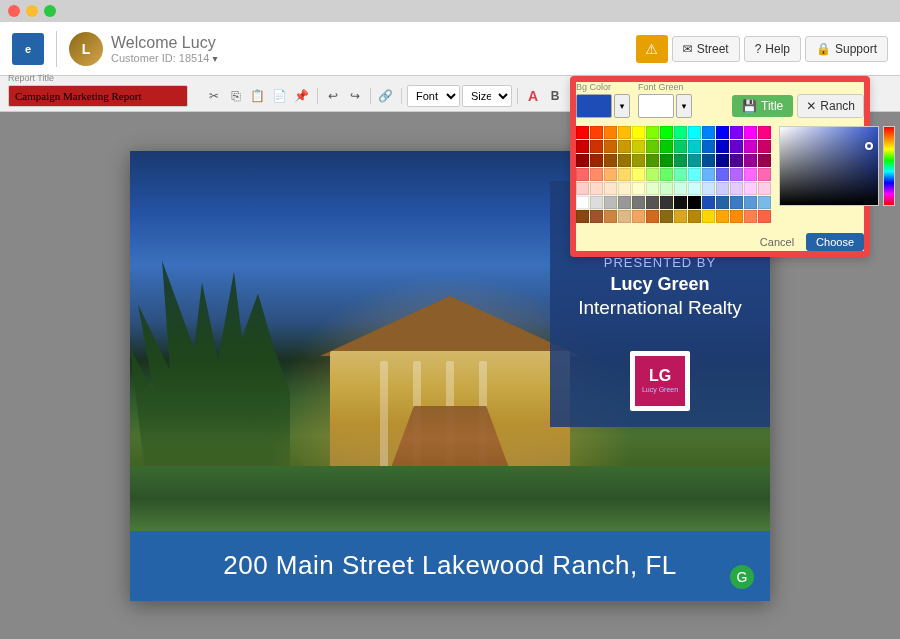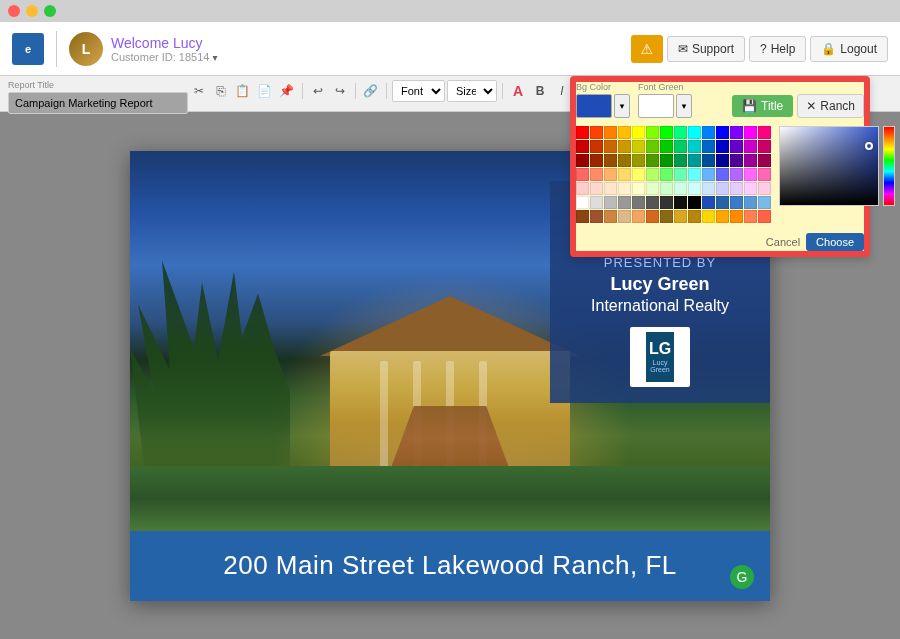--- a/index.html
+++ b/index.html
@@ -77,21 +77,21 @@
       background: linear-gradient(135deg, #8B6914, #D4A44C);
       overflow: hidden;
       display: flex;
       align-items: center;
       justify-content: center;
       color: #fff;
       font-size: 14px;
       font-weight: bold;
     }
     .user-text { font-size: 12px; color: #333; }
-    .user-text .welcome { font-size: 14px; color: #8b5cf6; }
+    .user-text .welcome { font-size: 16px; color: #737373; }
     .user-text .customer { font-size: 11px; color: #999; }
     .customer-dropdown {
       font-size: 10px; color: #666; cursor: pointer;
     }
 
     .header-right {
       margin-left: auto;
       display: flex;
       align-items: center;
       gap: 4px;
@@ -120,41 +120,42 @@
       font-size: 14px;
       cursor: pointer;
     }
 
     
     .toolbar {
       background: #f0f0f0;
       border-bottom: 1px solid #ccc;
       padding: 4px 8px;
       display: flex;
-      align-items: flex-start;
-      gap: 1px;
+      align-items: flex-end;
+      gap: 16px;
       height: 36px;
     }
     .toolbar-section {
       display: flex;
       flex-direction: column;
     }
     .toolbar-label {
       font-size: 9px;
       color: #888;
       margin-bottom: 2px;
     }
     .toolbar-input {
       border: 1px solid #ccc;
       border-radius: 2px;
       padding: 2px 6px;
       font-size: 11px;
       width: 180px;
       height: 22px;
-      background: #a3a3a3;
+      background: #b91c1c;
+      font-family: Liberation Serif, serif;
     }
     .toolbar-tools {
       display: flex;
       flex-direction: column;
     }
     .toolbar-tools-label {
       font-size: 9px;
       color: #888;
       margin-bottom: 2px;
     }
@@ -281,21 +282,21 @@
       width: 12px; height: 80px;
       background: linear-gradient(to bottom,
         #ff0000, #ff8000, #ffff00, #00ff00, #00ffff, #0000ff, #ff00ff, #ff0000);
       border: 1px solid #ccc;
       cursor: pointer;
     }
 
     .picker-actions {
       display: flex;
       justify-content: flex-end;
-      gap: 6px;
+      gap: 12px;
       margin-top: 4px;
     }
     .cancel-btn {
       background: transparent;
       color: #666;
       border: none;
       font-size: 11px;
       cursor: pointer;
     }
     .choose-btn {
@@ -501,35 +502,35 @@
       color: #aac4ff;
       margin-bottom: 4px;
       letter-spacing: 1px;
     }
     .info-name {
       font-size: 18px;
       font-weight: bold;
       margin-bottom: 2px;
     }
     .info-company {
-      font-size: 16px;
-      margin-bottom: 12px;
+      font-size: 19px;
+      margin-bottom: 32px;
     }
     .logo-badge {
       width: 60px; height: 60px;
       background: white;
       margin: 0 auto;
       display: flex;
       align-items: center;
       justify-content: center;
       border-radius: 2px;
     }
     .logo-badge-inner {
-      width: 28px; height: 50px;
-      background: #0c4a6e;
+      width: 50px; height: 50px;
+      background: #be185d;
       display: flex;
       flex-direction: column;
       align-items: center;
       justify-content: center;
     }
     .logo-lg {
       font-size: 16px;
       font-weight: bold;
       color: white;
       line-height: 1;
@@ -576,29 +577,29 @@
         <span class="customer-dropdown"> ▾</span>
       </div>
     </div>
   </div>
   <div class="header-right">
     <button class="alert-btn">
       <span>⚠</span>
     </button>
     <button class="header-btn">
       <span>✉</span>
-      <span>Support</span>
+      <span>Street</span>
     </button>
     <button class="header-btn">
       <span>?</span>
       <span>Help</span>
     </button>
     <button class="header-btn">
       <span>🔒</span>
-      <span>Logout</span>
+      <span>Support</span>
     </button>
   </div>
 </div>
 
 <div class="toolbar">
   <div class="toolbar-section">
     <span class="toolbar-label">Report Title</span>
     <input class="toolbar-input" type="text" value="Campaign Marketing Report" style="">
   </div>
   <div class="toolbar-tools">

